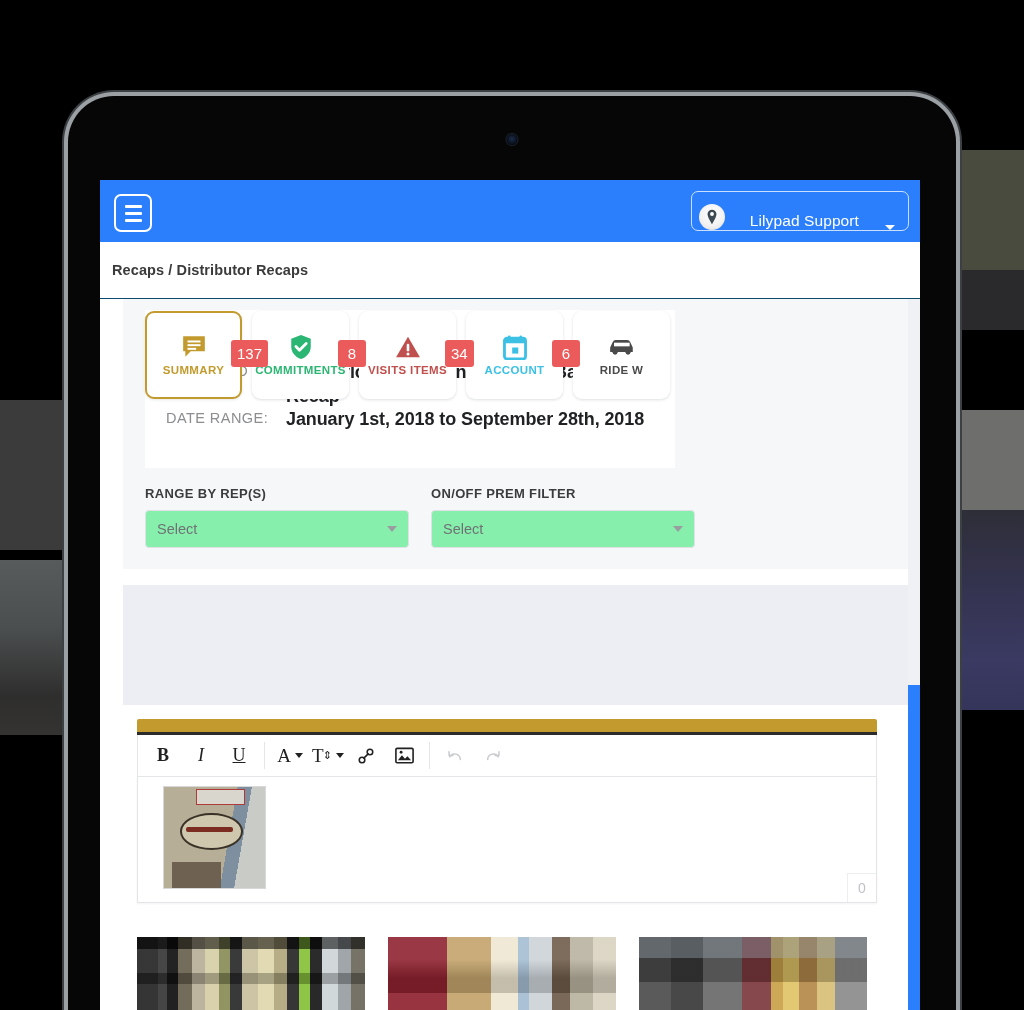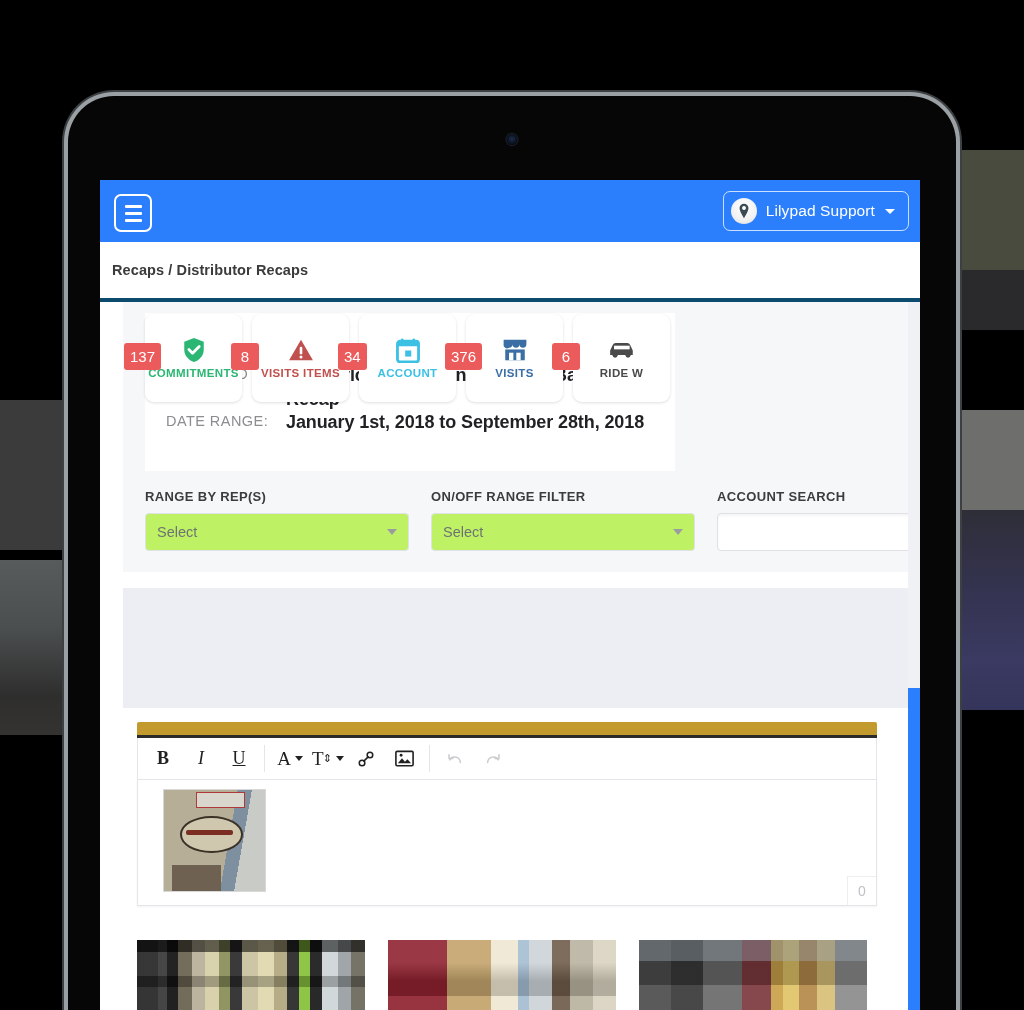--- a/index.html
+++ b/index.html
@@ -43,54 +43,54 @@
   .menu-btn{
     position:absolute;left:14px;top:14px;width:34px;height:34px;
     border:2px solid #ffffff;border-radius:7px;
     display:flex;flex-direction:column;justify-content:center;align-items:center;gap:4px;
     background:transparent;cursor:pointer;
   }
   .menu-btn i{display:block;width:17px;height:3px;background:#fff;border-radius:1px;}
   .user-chip{
     position:absolute;right:11px;top:11px;height:38px;
     border:1px solid rgba(255,255,255,.75);border-radius:7px;
-    display:flex;align-items:center;gap:9px;padding:0 13px 0 7px;cursor:pointer;
+    display:flex;align-items:flex-end;gap:25px;padding:0 13px 0 7px;cursor:pointer;
   }
   .avatar{
     width:26px;height:26px;border-radius:50%;
     background:radial-gradient(circle at 50% 35%,#ffffff 0%,#f2f2f2 60%,#d8d8d8 100%);
     display:flex;align-items:center;justify-content:center;flex:0 0 auto;
   }
   .avatar svg{display:block;}
   .user-name{color:#fff;font-size:15.5px;letter-spacing:.1px;white-space:nowrap;}
   .caret{width:0;height:0;border-left:5px solid transparent;border-right:5px solid transparent;border-top:5px solid #fff;margin-left:1px;}
 
   
-  .crumbbar{height:56px;background:#fff;display:flex;align-items:center;padding:0 0 0 12px;border-bottom:4px solid #0c4a6e;}
+  .crumbbar{height:56px;background:#fff;display:flex;align-items:center;padding:0 0 0 12px;border-bottom:1px solid #0c4a6e;}
   .crumbbar .crumb{font-size:14.5px;font-weight:bold;color:#3b3b3b;letter-spacing:.1px;}
 
   
   .content{position:relative;background:#ffffff;height:758px;}
 
   .grayzone{position:absolute;left:23px;top:0;right:-20px;height:270px;background:#f6f7f9;}
   .report-card{
     position:absolute;left:45px;top:11px;width:730px;height:158px;background:#ffffff;
   }
   .report-card .clip{position:absolute;left:530px;top:0;width:200px;height:158px;background:#f6f7f9;}
   .report-table{position:absolute;left:21px;top:26px;display:flex;gap:0;}
   .rt-labels{width:120px;}
   .rt-labels div{font-size:14.5px;color:#8b8d90;letter-spacing:.45px;line-height:23.5px;white-space:nowrap;}
   .rt-values{}
   .rt-values div{font-size:18px;color:#1f2123;font-weight:bold;line-height:23.5px;white-space:nowrap;letter-spacing:-.1px;}
   .rt-values .v2{line-height:24px;}
 
   .filters{position:absolute;left:45px;top:187px;display:flex;gap:22px;}
   .fgroup .flabel{font-size:13px;font-weight:bold;color:#3a3c3e;letter-spacing:.35px;margin-bottom:9px;}
   .fselect{
-    width:240px;height:36px;background:#bef264;border:1px solid #dfe1e4;border-radius:4px;
+    width:240px;height:36px;background:#86efac;border:1px solid #dfe1e4;border-radius:4px;
     display:flex;align-items:center;padding:0 11px;position:relative;cursor:pointer;
   }
   .fselect span{font-size:14.5px;color:#6f7275;}
   .fselect .dd{position:absolute;right:11px;top:15px;width:0;height:0;border-left:5px solid transparent;border-right:5px solid transparent;border-top:6px solid #9a9da0;}
   .finput{
     width:232px;height:36px;background:#fff;border:1px solid #dfe1e4;border-radius:4px;
     font-size:14.5px;color:#333;padding:0 10px;outline:none;box-sizing:content-box;
     box-shadow:inset 0 2px 3px rgba(0,0,0,.045);
     font-family:"Liberation Sans", sans-serif;
   }
@@ -236,35 +236,42 @@
 
         <div class="filters">
           <div class="fgroup">
             <div class="flabel">RANGE BY REP(S)</div>
             <div class="fselect">
               <span>Select</span>
               <span class="dd"></span>
             </div>
           </div>
           <div class="fgroup">
-            <div class="flabel">ON/OFF RANGE FILTER</div>
+            <div class="flabel">ON/OFF PREM FILTER</div>
             <div class="fselect">
               <span>Select</span>
               <span class="dd"></span>
             </div>
           </div>
-          <div class="fgroup">
-            <div class="flabel">ACCOUNT SEARCH</div>
-            <input class="finput" type="text" value="" placeholder="" style="">
-          </div>
         </div>
 
         <div class="tabzone"></div>
         <div class="tabs">
 
+          <div class="tab active">
+            <span class="ticon">
+              <svg width="26" height="24" viewBox="0 0 24 22">
+                <path d="M2 1h20v14H9l-5 5v-5H2z" fill="#c29a2d"></path>
+                <rect x="6" y="5" width="12" height="1.8" fill="#ffffff"></rect>
+                <rect x="6" y="8.4" width="12" height="1.8" fill="#ffffff"></rect>
+                <rect x="6" y="11.8" width="8" height="1.8" fill="#ffffff"></rect>
+              </svg>
+            </span>
+            <span class="tlabel" style="color:#c29a2d">SUMMARY</span>
+          </div>
 
           <div class="tab">
             <span class="badge">137</span>
             <span class="ticon">
               <svg width="24" height="26" viewBox="0 0 22 24">
                 <path d="M11 1l9 3.4v7.1c0 5.5-3.8 10-9 11.5-5.2-1.5-9-6-9-11.5V4.4z" fill="#2bb673"></path>
                 <path d="M6.3 11.6l3.3 3.3 6.2-6.2" stroke="#ffffff" stroke-width="2.6" fill="none" stroke-linecap="round" stroke-linejoin="round"></path>
               </svg>
             </span>
             <span class="tlabel" style="color:#2bb673">COMMITMENTS</span>
@@ -289,32 +296,20 @@
                 <rect x="4.5" y="0.5" width="2.4" height="4" rx="1.1" fill="#3cc1e5"></rect>
                 <rect x="15.1" y="0.5" width="2.4" height="4" rx="1.1" fill="#3cc1e5"></rect>
                 <rect x="1.3" y="3" width="19.4" height="19" rx="2.4" fill="none" stroke="#3cc1e5" stroke-width="2.6"></rect>
                 <rect x="1.3" y="3" width="19.4" height="4.6" fill="#3cc1e5"></rect>
                 <rect x="8.4" y="11.5" width="5.6" height="5.6" fill="#3cc1e5"></rect>
               </svg>
             </span>
             <span class="tlabel" style="color:#3cc1e5">ACCOUNT</span>
           </div>
 
-          <div class="tab">
-            <span class="badge">376</span>
-            <span class="ticon">
-              <svg width="26" height="24" viewBox="0 0 24 22">
-                <path d="M1.5 1.5h21v4.2a3.2 3.2 0 0 1-3.2 3.2 3.2 3.2 0 0 1-3.2-3.2 3.2 3.2 0 0 1-3.2 3.2 3.2 3.2 0 0 1-3.2-3.2 3.2 3.2 0 0 1-3.2 3.2A3.2 3.2 0 0 1 1.5 5.7z" fill="#3a6ea5"></path>
-                <rect x="3" y="10.5" width="18" height="10" fill="#3a6ea5"></rect>
-                <rect x="6.5" y="13.5" width="4" height="7" fill="#ffffff"></rect>
-                <rect x="13.2" y="13.5" width="4" height="7" fill="#ffffff"></rect>
-              </svg>
-            </span>
-            <span class="tlabel" style="color:#3a6ea5">VISITS</span>
-          </div>
 
           <div class="tab">
             <span class="badge">6</span>
             <span class="ticon">
               <svg width="28" height="20" viewBox="0 0 26 18">
                 <path d="M2 9.5l2.4-5.2A3 3 0 0 1 7.2 2.5h10.6a3 3 0 0 1 2.8 1.8L23 9.5v4.2H2z" fill="#4a4a4a"></path>
                 <rect x="5.6" y="5" width="14.5" height="3.4" fill="#ffffff"></rect>
                 <circle cx="6.6" cy="13.8" r="2.3" fill="#4a4a4a"></circle>
                 <circle cx="18.6" cy="13.8" r="2.3" fill="#4a4a4a"></circle>
               </svg>

